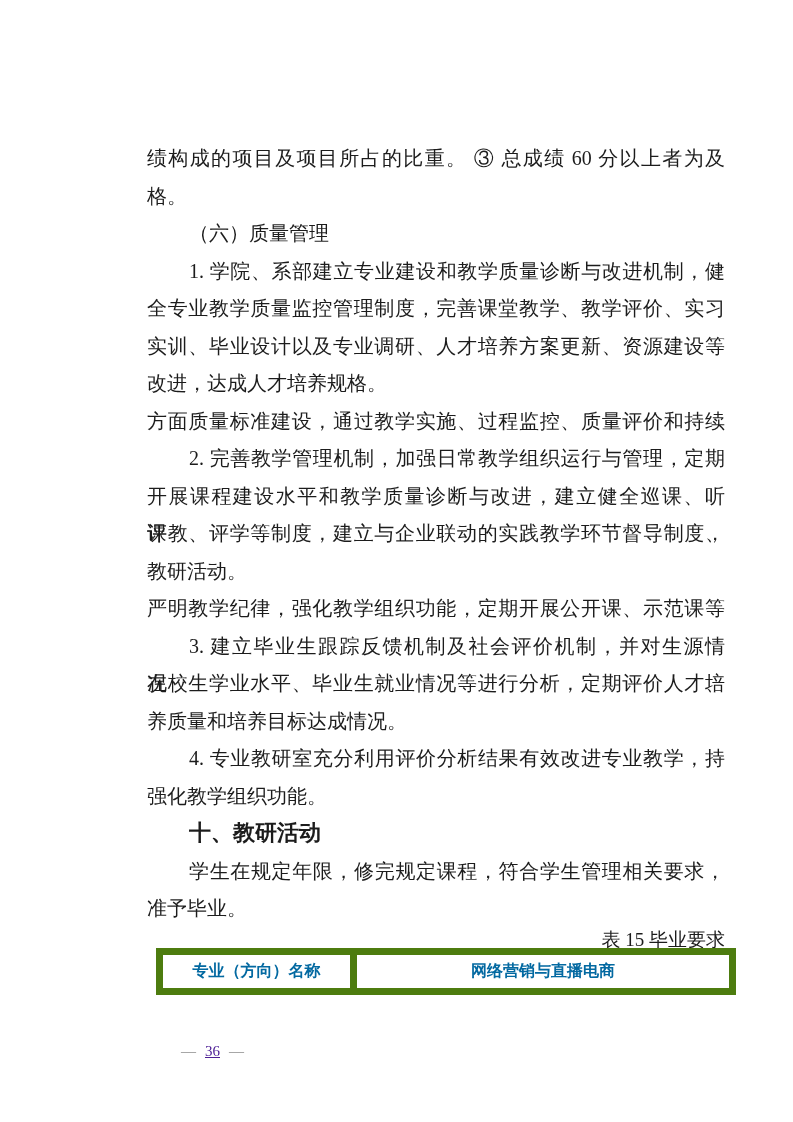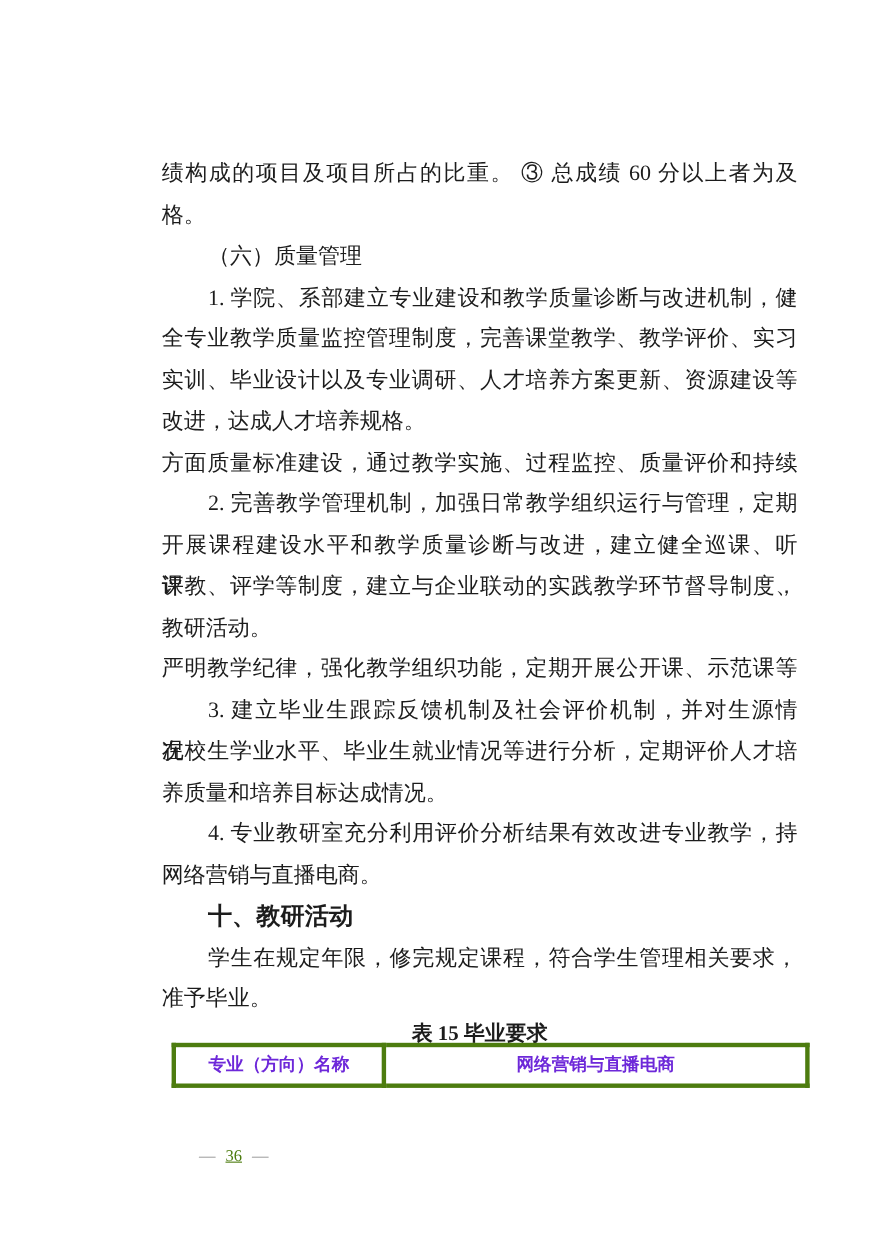--- a/index.html
+++ b/index.html
@@ -31,53 +31,52 @@
     font-family: "Liberation Sans", "DejaVu Sans", sans-serif;
     font-weight: 700;
     font-size: 22px;
     height: 37.5px;
     line-height: 36px;
   }
   .caption {
     margin-top: 2px;
     height: 20px;
     line-height: 20px;
-    text-align: center;
+    text-align: right;
     font-size: 19px;
-    font-weight: bold;
   }
   table.gradtable {
     position: absolute;
     left: 112px;
     top: 948px;
     width: 580px;
     border-collapse: collapse;
     table-layout: fixed;
   }
   table.gradtable td {
-    border: 4px solid #4d7c0f;
+    border: 7px solid #4d7c0f;
     height: 33px;
     text-align: center;
     vertical-align: middle;
     font-weight: 700;
     font-size: 16px;
-    color: #6d28d9;
+    color: #0369a1;
     padding: 0;
   }
   td.col-label { width: 187px; }
   .footer {
     position: absolute;
     left: 128px;
     top: 1041px;
     font-size: 15px;
     line-height: 20px;
     color: #222222;
   }
   .footer .dash { color: #8a8a8a; padding: 0 9px; }
-  .footer .num { color: #4d7c0f; text-decoration: underline; }
+  .footer .num { color: #4c1d95; text-decoration: underline; }
 </style>
 </head>
 <body>
 
 <div class="page">
 
   <div class="textblock">
 
     <div class="ln jst">绩构成的项目及项目所占的比重。 ③ 总成绩 60 分以上者为及</div>
     <div class="ln">格。</div>
@@ -94,21 +93,21 @@
     <div class="ln jst">开展课程建设水平和教学质量诊断与改进，建立健全巡课、听课、</div>
     <div class="ln jst">评教、评学等制度，建立与企业联动的实践教学环节督导制度，</div>
     <div class="ln">教研活动。</div>
     <div class="ln jst">严明教学纪律，强化教学组织功能，定期开展公开课、示范课等</div>
 
     <div class="ln ind jst">3. 建立毕业生跟踪反馈机制及社会评价机制，并对生源情况、</div>
     <div class="ln jst">在校生学业水平、毕业生就业情况等进行分析，定期评价人才培</div>
     <div class="ln">养质量和培养目标达成情况。</div>
 
     <div class="ln ind jst">4. 专业教研室充分利用评价分析结果有效改进专业教学，持</div>
-    <div class="ln">网络营销与直播电商。</div>
+    <div class="ln">强化教学组织功能。</div>
 
     <div class="ln ind chapter">十、教研活动</div>
 
     <div class="ln ind jst">学生在规定年限，修完规定课程，符合学生管理相关要求，</div>
     <div class="ln">准予毕业。</div>
 
     <div class="caption">表 15 毕业要求</div>
   </div>
 
   <table class="gradtable">

